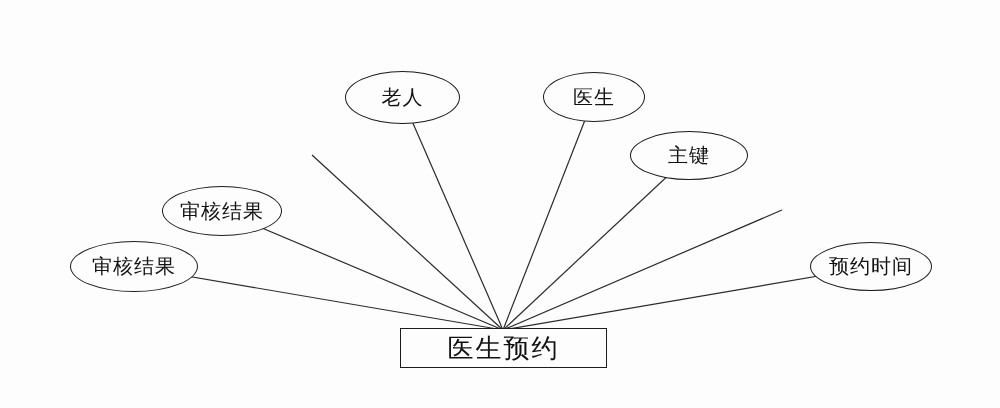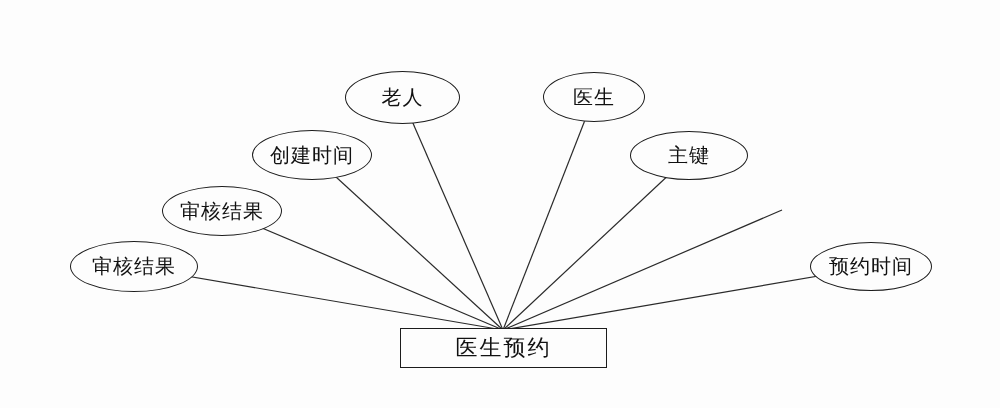--- a/index.html
+++ b/index.html
@@ -34,21 +34,21 @@
     border: 1.5px solid #1c1c1c;
     color: #111;
     box-sizing: border-box;
   }
   .ellipse {
     border-radius: 50%;
     font-size: 20px;
     letter-spacing: 1px;
   }
   .entity-rect {
-    font-size: 22px;
+    font-size: 26px;
     letter-spacing: 2px;
   }
   
   .n0 { left: 70px;  top: 241px; width: 128px; height: 51px; }  
   .n1 { left: 162px; top: 186px; width: 120px; height: 50px; text-align: right; }  
   .n2 { left: 252px; top: 130px; width: 120px; height: 50px; }  
   .n3 { left: 345px; top: 71px;  width: 115px; height: 53px; }  
   .n4 { left: 543px; top: 72px;  width: 102px; height: 50px; }  
   .n5 { left: 630px; top: 131px; width: 118px; height: 49px; }  
   .n6 { left: 719px; top: 185px; width: 126px; height: 49px; }  
@@ -70,23 +70,20 @@
     <line x1="782" y1="210" x2="503" y2="330" stroke="#2a2a2a" stroke-width="1.2"></line>
     <line x1="871" y1="267" x2="503" y2="330" stroke="#2a2a2a" stroke-width="1.2"></line>
   </svg>
 
   <div class="node ellipse n0">
     <span>审核结果</span>
   </div>
   <div class="node ellipse n1">
     <span>审核结果</span>
   </div>
-  <div class="node ellipse n2">
-    <span>创建时间</span>
-  </div>
   <div class="node ellipse n3">
     <span>老人</span>
   </div>
   <div class="node ellipse n4">
     <span>医生</span>
   </div>
   <div class="node ellipse n5">
     <span>主键</span>
   </div>
   <div class="node ellipse n7">

